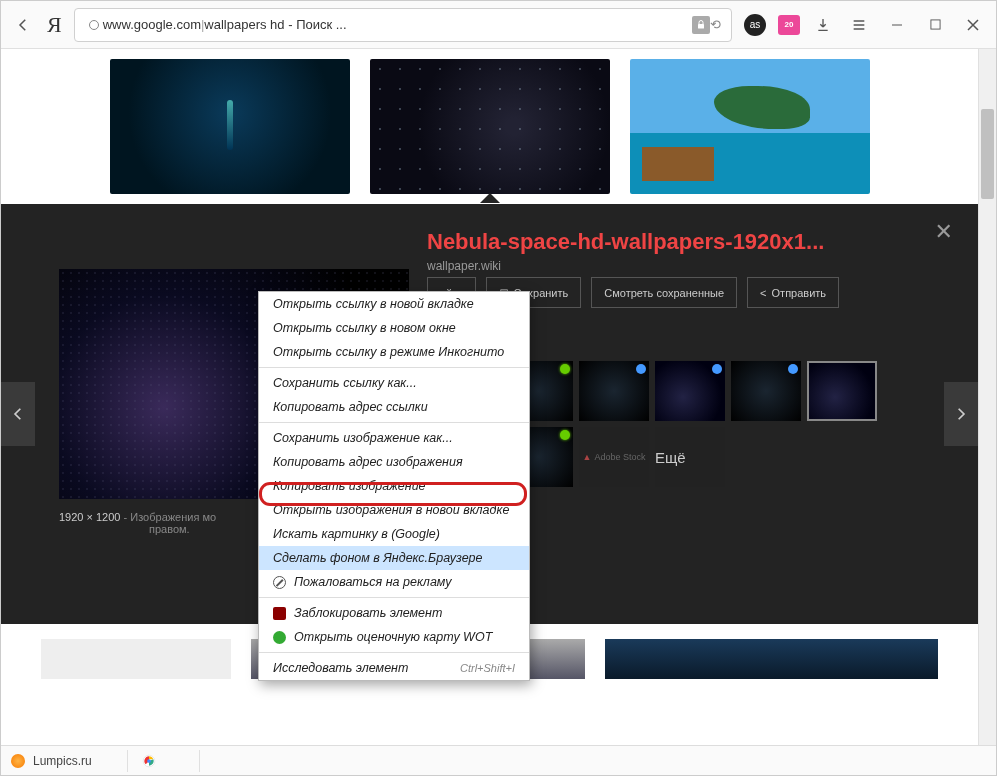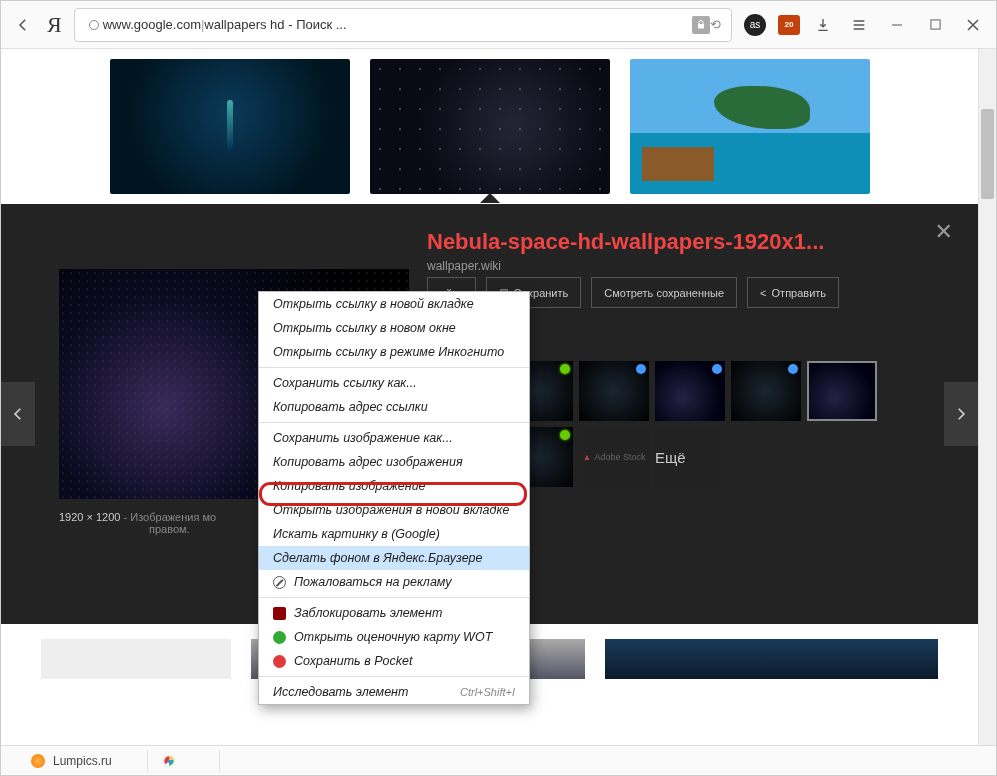--- a/index.html
+++ b/index.html
@@ -10,21 +10,21 @@
 .chrome .nav-btn { width:24px; height:24px; display:flex; align-items:center; justify-content:center; color:#555; cursor:pointer; }
 .chrome .logo { font-family:Georgia,serif; font-size:22px; color:#333; }
 .addr { flex:1; height:34px; border:1px solid #d0d0d0; border-radius:4px; display:flex; align-items:center; padding:0 10px; background:#fff; font-size:13px; }
 .addr .lock { width:18px; height:18px; display:flex; align-items:center; justify-content:center; color:#888; }
 .addr .host { color:#333; }
 .addr .sep { color:#aaa; }
 .addr .title { color:#333; flex:1; }
 .addr .badge { width:18px; height:18px; background:#aaa; border-radius:2px; display:flex; align-items:center; justify-content:center; }
 .addr .badge svg { width:12px; height:12px; fill:#fff; }
 .chrome .ext-icon { width:22px; height:22px; display:flex; align-items:center; justify-content:center; }
-.ublock { width:23px; height:20px; background:#c2410c; border-radius:3px; color:#fff; font-size:8px; display:flex; align-items:center; justify-content:center;font-weight:bold; }
+.ublock { width:23px; height:20px; background:#ec4899; border-radius:3px; color:#fff; font-size:8px; display:flex; align-items:center; justify-content:center;font-weight:bold; }
 .win-btn { width:26px; height:26px; display:flex; align-items:center; justify-content:center; color:#555; cursor:pointer; }
 
 
 .page { position:absolute; top:48px; left:0; right:18px; bottom:30px; background:#fff; overflow:hidden; }
 .scrollbar { position:absolute; right:0; top:48px; bottom:30px; width:18px; background:#f0f0f0; border-left:1px solid #e0e0e0; }
 .scrollbar .thumb { position:absolute; top:60px; left:2px; right:2px; height:90px; background:#c0c0c0; border-radius:2px; }
 
 .thumbs-row { display:flex; gap:20px; padding:10px 40px; justify-content:center; }
 .thumb-img { width:240px; height:135px; border-radius:2px; position:relative; }
 .thumb-diver { background:radial-gradient(circle at 50% 40%, #0a3a5a, #001520 70%); }
@@ -77,21 +77,21 @@
 .ctx .item .kb { margin-left:auto; color:#888; font-size:11px; }
 .ctx .item.hl { background:#cce5ff; position:relative; }
 .ico { width:14px; height:14px; display:inline-flex; align-items:center; justify-content:center; font-size:11px; }
 .ico-block { width:13px; height:13px; border-radius:50%; border:1.5px solid #555; position:relative; }
 .ico-block::after { content:""; position:absolute; left:1px; top:5px; width:9px; height:1.5px; background:#555; transform:rotate(-45deg); }
 .ico-ub { width:13px; height:13px; background:#8b0000; border-radius:2px; }
 .ico-wot { width:13px; height:13px; border-radius:50%; background:#3a3; }
 .ico-pocket { width:13px; height:13px; border-radius:50%; background:#e03b3b; }
 
 
-.taskbar { position:absolute; bottom:0; left:0; right:0; height:30px; background:#fafafa; border-top:1px solid #ddd; display:flex; align-items:center; gap:4px; padding:0 20px; }
+.taskbar { position:absolute; bottom:0; left:0; right:0; height:30px; background:#fafafa; border-top:1px solid #ddd; display:flex; align-items:center; gap:4px; padding:0 0; }
 .taskbar .tab { display:flex; align-items:center; gap:8px; padding:4px 35px 4px 10px; font-size:12px; color:#444; border-right:1px solid #e0e0e0; }
 .taskbar .orange { width:14px; height:14px; border-radius:50%; background:radial-gradient(circle,#ffb446,#f77a00); }
 .taskbar .gico { width:14px; height:14px; }
 
 
 .ring-overlay { position:absolute; top:481px; left:258px; width:268px; height:24px; border:3px solid #d02020; border-radius:11px; z-index:70; pointer-events:none; }
 </style>
 </head>
 <body>
 
@@ -286,24 +286,20 @@
     </div>
     <div class="sep"></div>
     <div class="item">
       <span class="ico ico-ub"></span>
       <span>Заблокировать элемент</span>
     </div>
     <div class="item">
       <span class="ico ico-wot"></span>
       <span>Открыть оценочную карту WOT</span>
     </div>
-    <div class="item">
-      <span class="ico ico-pocket"></span>
-      <span>Сохранить в Pocket</span>
-    </div>
     <div class="sep"></div>
     <div class="item">
       <span>Исследовать элемент</span>
       <span class="kb">Ctrl+Shift+I</span>
     </div>
   </div>
 <div class="ring-overlay"></div>
 
 <div class="taskbar">
   <div class="tab">

